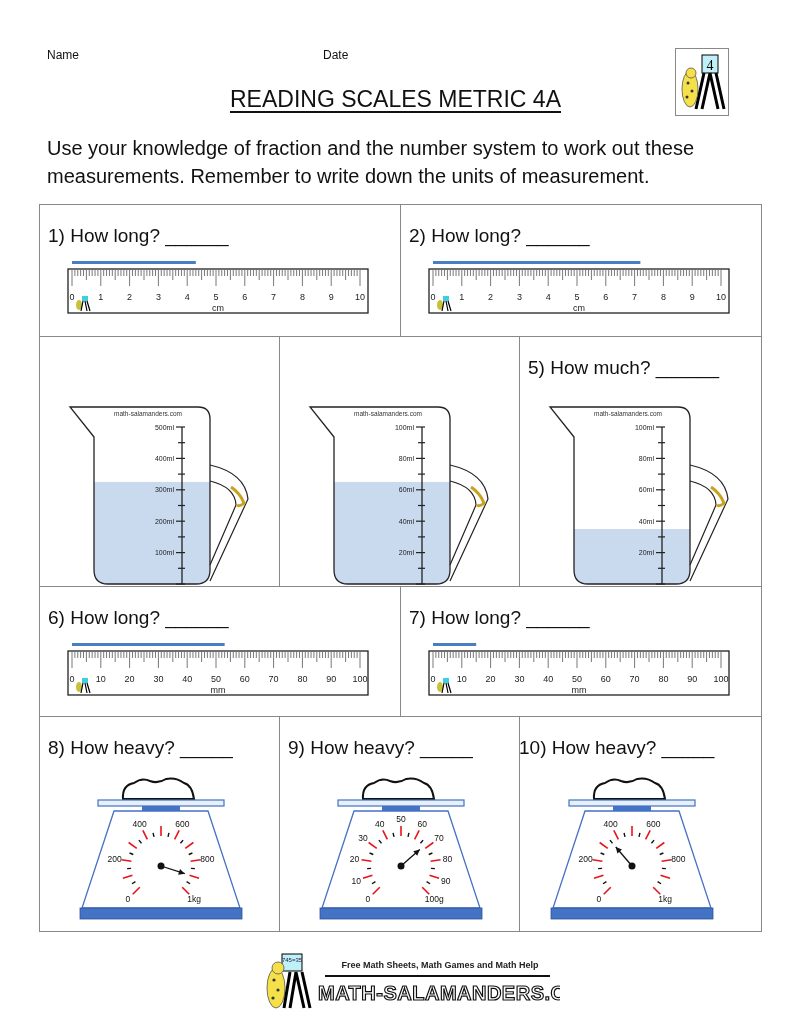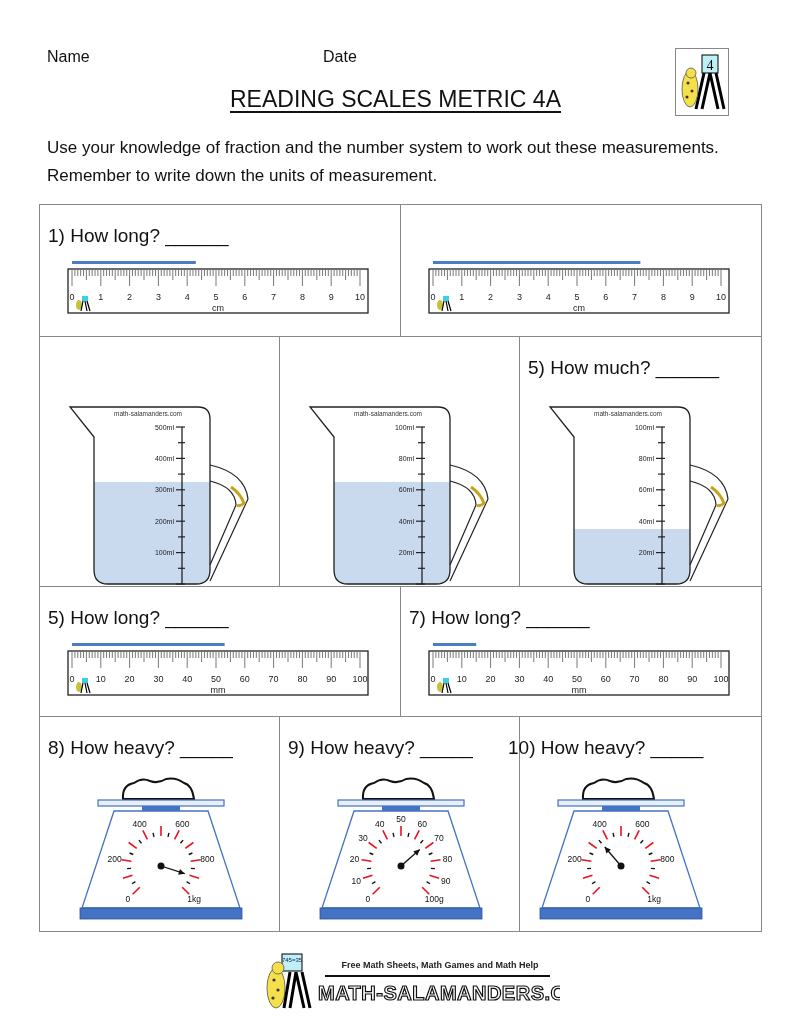--- a/index.html
+++ b/index.html
@@ -1,22 +1,22 @@
 <!DOCTYPE html>
 <html><head>
 <meta charset="utf-8">
 <style>
   html, body { margin:0; padding:0; background:#ffffff; }
   body { width:791px; height:1024px; position:relative; overflow:hidden;
          font-family:"Liberation Sans", "DejaVu Sans", sans-serif; color:#111; }
   .abs { position:absolute; }
-  .hdr-label { font-size:16px; }
+  .hdr-label { font-size:12px; }
   .title { left:0; width:791px; top:86px; text-align:center; font-size:23px; }
   .title span { text-decoration:underline; text-underline-offset:4px; }
-  .intro { left:47px; top:134px; width:680px; font-size:17px; line-height:28px; }
+  .intro { left:47px; top:134px; width:680px; font-size:20px; line-height:28px; }
   .logo-badge { left:675px; top:48px; width:52px; height:66px; border:1px solid #888; background:#fff; }
   .grid { left:39px; top:204px; width:723px; height:728px; border:1px solid #888; box-sizing:border-box; }
   .cell { position:absolute; box-sizing:border-box; }
   .b-r { border-right:1px solid #888; }
   .b-b { border-bottom:1px solid #888; }
   .q { position:absolute; left:8px; top:20px; font-size:19px; white-space:nowrap; }
   .footer { left:260px; top:948px; width:300px; height:70px; }
 </style>
 </head>
 <body>
@@ -161,20 +161,21 @@
         <text x="152" y="50" text-anchor="middle" font-size="9" fill="#222" font-family="Liberation Sans, sans-serif">cm</text>
         <g>
           <rect x="16" y="35" width="6" height="5" fill="#3cd0e0"></rect>
           <ellipse cx="13" cy="44" rx="3" ry="5" fill="#c8c23a"></ellipse>
           <path d="M17 40 L15 50 M19 40 L21 50 M21 40 L24 50" stroke="#000" stroke-width="1.2"></path>
         </g>
         <rect x="6" y="0" width="123.83999999999997" height="3" fill="#4a7ec2"></rect>
       </svg>
   </div>
   <div class="cell b-b" style="left:361px;top:0;width:360px;height:132px;">
+    <div class="q">2) How long? ______</div>
     <svg class="ruler" style="position:absolute;left:26px;top:56px;" width="310" height="56">
         <rect x="2" y="8" width="300" height="44" fill="#fff" stroke="#222" stroke-width="1.3"></rect>
         <line x1="6" y1="9" x2="6" y2="25" stroke="#555" stroke-width="0.8"></line>
         <line x1="8.879999999999999" y1="9" x2="8.879999999999999" y2="15" stroke="#555" stroke-width="0.8"></line>
         <line x1="11.76" y1="9" x2="11.76" y2="15" stroke="#555" stroke-width="0.8"></line>
         <line x1="14.64" y1="9" x2="14.64" y2="15" stroke="#555" stroke-width="0.8"></line>
         <line x1="17.52" y1="9" x2="17.52" y2="15" stroke="#555" stroke-width="0.8"></line>
         <line x1="20.4" y1="9" x2="20.4" y2="19" stroke="#555" stroke-width="0.8"></line>
         <line x1="23.28" y1="9" x2="23.28" y2="15" stroke="#555" stroke-width="0.8"></line>
         <line x1="26.16" y1="9" x2="26.16" y2="15" stroke="#555" stroke-width="0.8"></line>
@@ -384,21 +385,21 @@
         <line x1="112" y1="26" x2="121" y2="26" stroke="#222" stroke-width="1.2"></line>
         <text x="110" y="28.5" text-anchor="end" font-size="7" fill="#222" font-family="Liberation Sans, sans-serif">100ml</text>
         <text x="110" y="59.900000000000006" text-anchor="end" font-size="7" fill="#222" font-family="Liberation Sans, sans-serif">80ml</text>
         <text x="110" y="91.3" text-anchor="end" font-size="7" fill="#222" font-family="Liberation Sans, sans-serif">60ml</text>
         <text x="110" y="122.7" text-anchor="end" font-size="7" fill="#222" font-family="Liberation Sans, sans-serif">40ml</text>
         <text x="110" y="154.1" text-anchor="end" font-size="7" fill="#222" font-family="Liberation Sans, sans-serif">20ml</text>
       </svg>
   </div>
 
   <div class="cell b-r b-b" style="left:0;top:382px;width:361px;height:130px;">
-    <div class="q">5) How long? ______</div>
+    <div class="q">6) How long? ______</div>
     <svg class="ruler" style="position:absolute;left:26px;top:56px;" width="310" height="56">
         <rect x="2" y="8" width="300" height="44" fill="#fff" stroke="#222" stroke-width="1.3"></rect>
         <line x1="6" y1="9" x2="6" y2="25" stroke="#555" stroke-width="0.8"></line>
         <line x1="8.879999999999999" y1="9" x2="8.879999999999999" y2="15" stroke="#555" stroke-width="0.8"></line>
         <line x1="11.76" y1="9" x2="11.76" y2="15" stroke="#555" stroke-width="0.8"></line>
         <line x1="14.64" y1="9" x2="14.64" y2="15" stroke="#555" stroke-width="0.8"></line>
         <line x1="17.52" y1="9" x2="17.52" y2="15" stroke="#555" stroke-width="0.8"></line>
         <line x1="20.4" y1="9" x2="20.4" y2="19" stroke="#555" stroke-width="0.8"></line>
         <line x1="23.28" y1="9" x2="23.28" y2="15" stroke="#555" stroke-width="0.8"></line>
         <line x1="26.16" y1="9" x2="26.16" y2="15" stroke="#555" stroke-width="0.8"></line>
@@ -723,21 +724,21 @@
         <text x="131.42135200797148" y="88.64758014310915" text-anchor="middle" font-size="8.5" fill="#111" font-family="Liberation Sans, sans-serif">80</text>
         <text x="129.69965626587222" y="110.52379873562252" text-anchor="middle" font-size="8.5" fill="#111" font-family="Liberation Sans, sans-serif">90</text>
         <text x="118.23401871576775" y="129.23401871576772" text-anchor="middle" font-size="8.5" fill="#111" font-family="Liberation Sans, sans-serif">100g</text>
         <g>
           <line x1="85" y1="93" x2="103.75277674076149" y2="76.4672033669087" stroke="#111" stroke-width="1.3"></line>
           <path d="M103.75277674076149 76.4672033669087 L101.23604591894969 82.68540776774199 L97.26817472700776 78.18474134995924 Z" fill="#111"></path>
           <circle cx="85" cy="93" r="3.5" fill="#111"></circle>
         </g>
       </svg>
   </div>
-  <div class="cell" style="left:460px;top:512px;width:241px;height:214px;">
+  <div class="cell" style="left:471px;top:512px;width:241px;height:214px;">
     <div class="q">10) How heavy? _____</div>
     <svg class="scale" style="position:absolute;left:36px;top:56px;" width="170" height="158">
         <path d="M47 26 Q46 12 58 10 Q66 4 74 8 Q82 11 90 6 Q100 4 108 10 Q116 12 118 26 Z" fill="#fff" stroke="#111" stroke-width="2"></path>
         <rect x="22" y="27" width="126" height="6" fill="#e6effa" stroke="#4472c4" stroke-width="1.2"></rect>
         <rect x="66" y="33" width="38" height="5" fill="#4472c4"></rect>
         <path d="M38 38 L132 38 L164 135 L6 135 Z" fill="#fff" stroke="#4472c4" stroke-width="1.3"></path>
         <rect x="4" y="135" width="162" height="11" fill="#4472c4" stroke="#2f5597" stroke-width="0.8"></rect>
         <line x1="63.78679656440357" y1="114.21320343559643" x2="56.7157287525381" y2="121.2842712474619" stroke="#e8141c" stroke-width="1.6"></line>
         <line x1="59.420795069377235" y1="108.67495694147846" x2="56.010234411960866" y2="110.76495120034227" stroke="#111" stroke-width="1.4"></line>
         <line x1="56.46830451114539" y1="102.27050983124842" x2="46.957739348193854" y2="105.36067977499789" stroke="#e8141c" stroke-width="1.6"></line>

